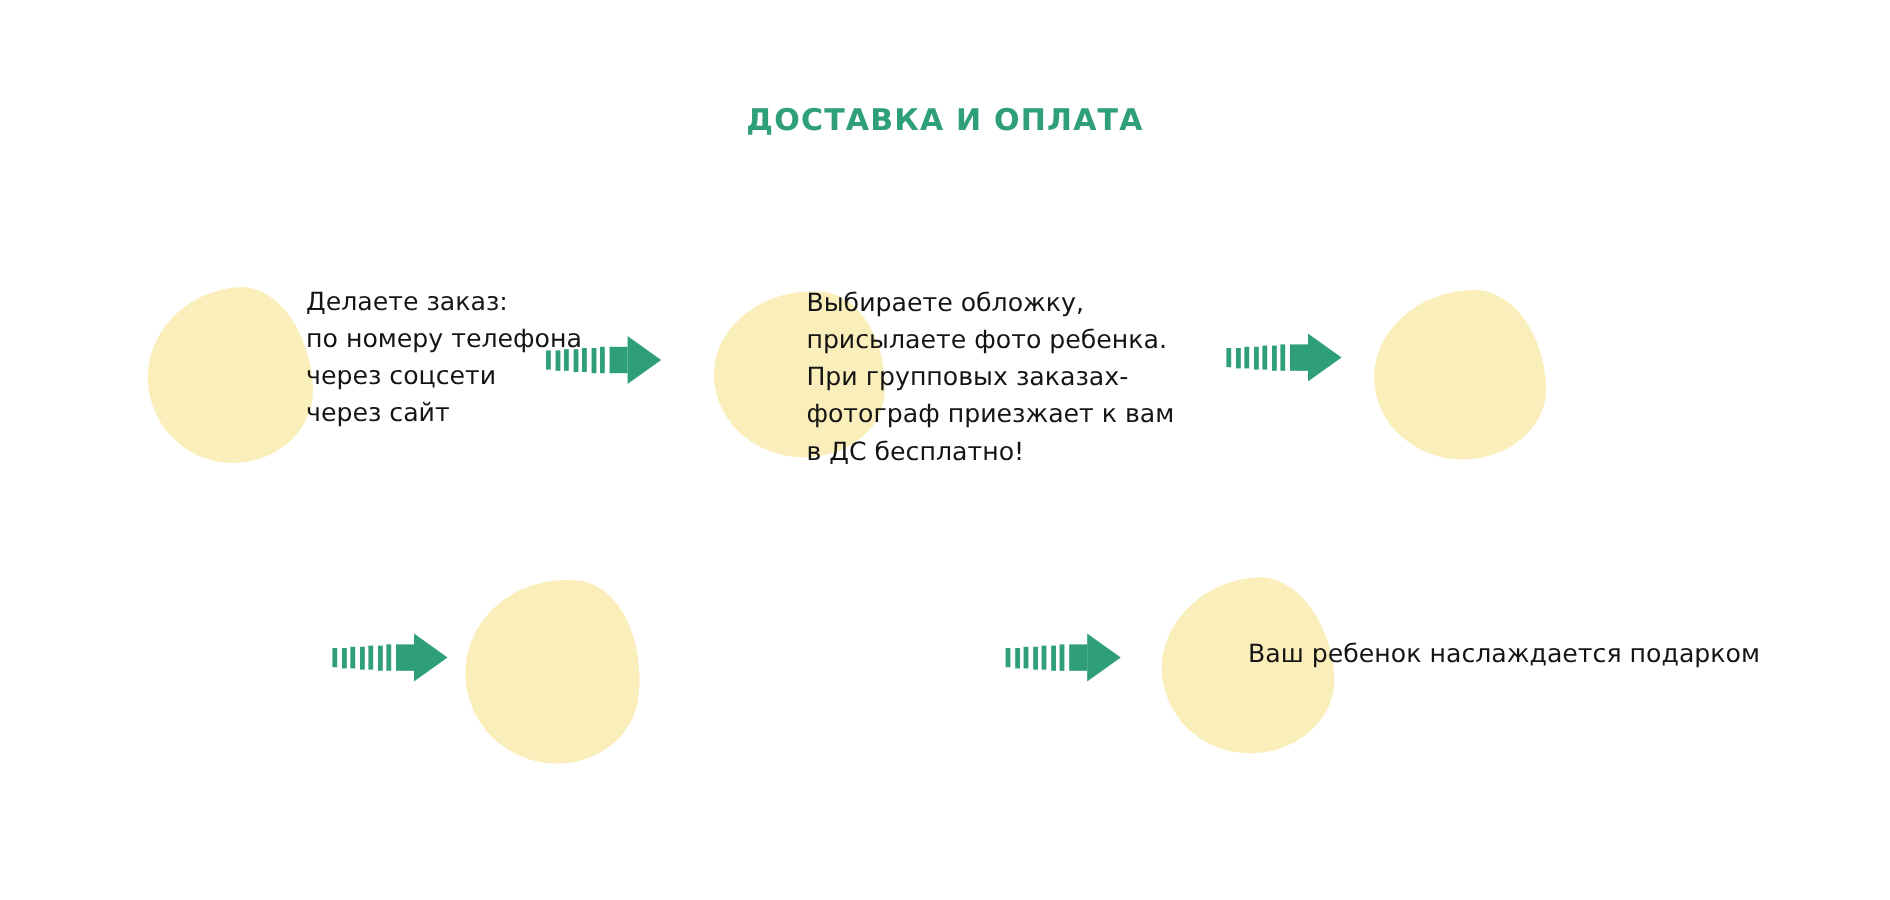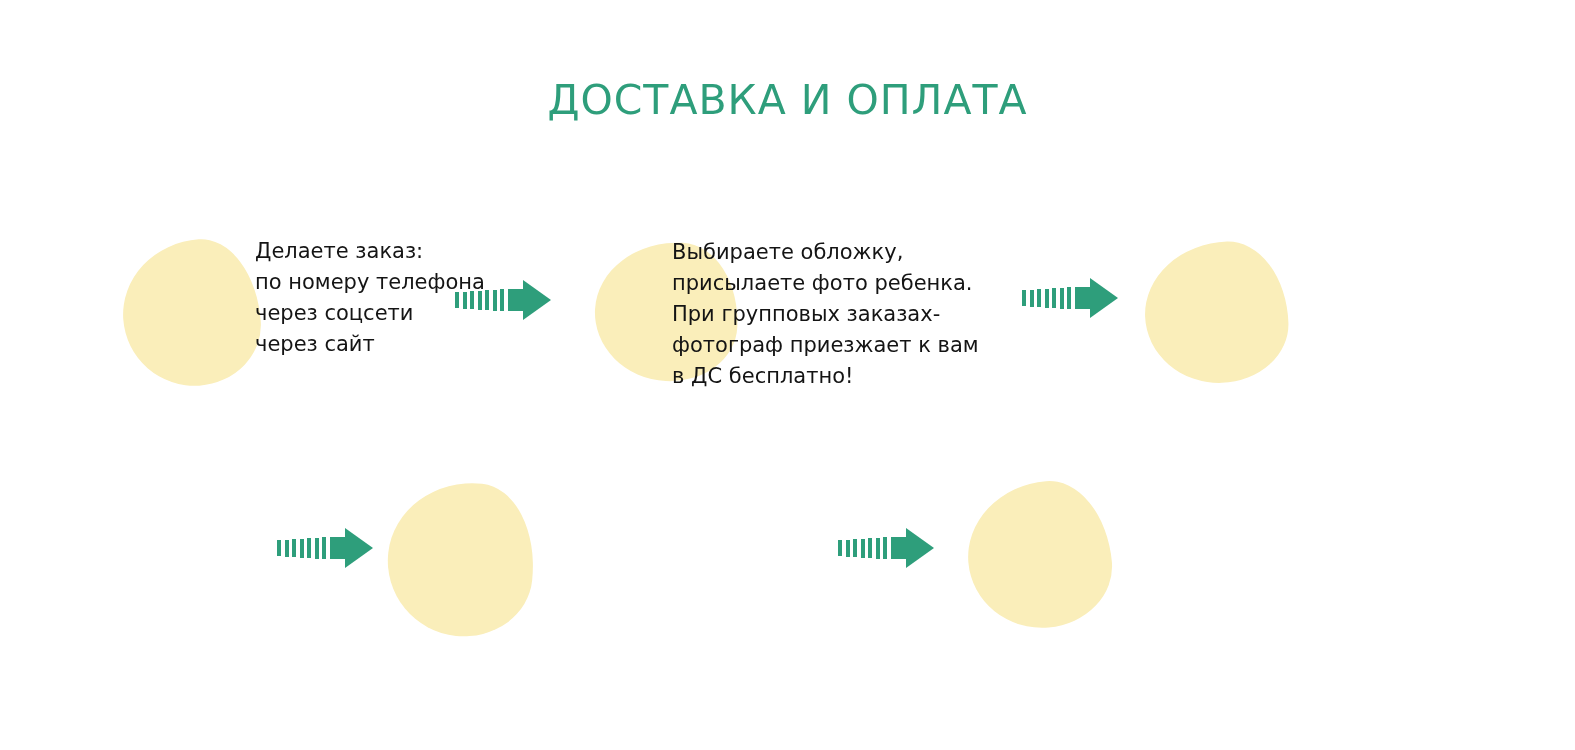--- a/index.html
+++ b/index.html
@@ -19,23 +19,23 @@
     background: var(--bg);
     overflow: hidden;
   }
 
   .title {
     position: absolute;
     top: 80px;
     left: 0;
     right: 0;
     text-align: center;
-    font-size: 41px;
+    font-size: 25px;
     line-height: 40px;
-    font-weight: normal;
+    font-weight: bold;
     letter-spacing: 1px;
     color: var(--green);
   }
 
   .blob {
     position: absolute;
     background: var(--yellow);
     border-radius: 59% 41% 48% 52% / 51% 59% 41% 49%;
   }
   .blob-1 { left: 123px; top: 240px; width: 137px; height: 146px; transform: rotate(-4deg); }
@@ -161,14 +161,15 @@
     <span class="bar"></span>
     <span class="bar"></span>
     <span class="bar"></span>
     <span class="bar"></span>
     <span class="bar"></span>
     <span class="shaft"></span>
     <span class="head"></span>
   </div>
 
   <div class="blob blob-5"></div>
+  <div class="step-text text-5">Ваш ребенок наслаждается подарком</div>
 
 </div>
 
 </body></html>

